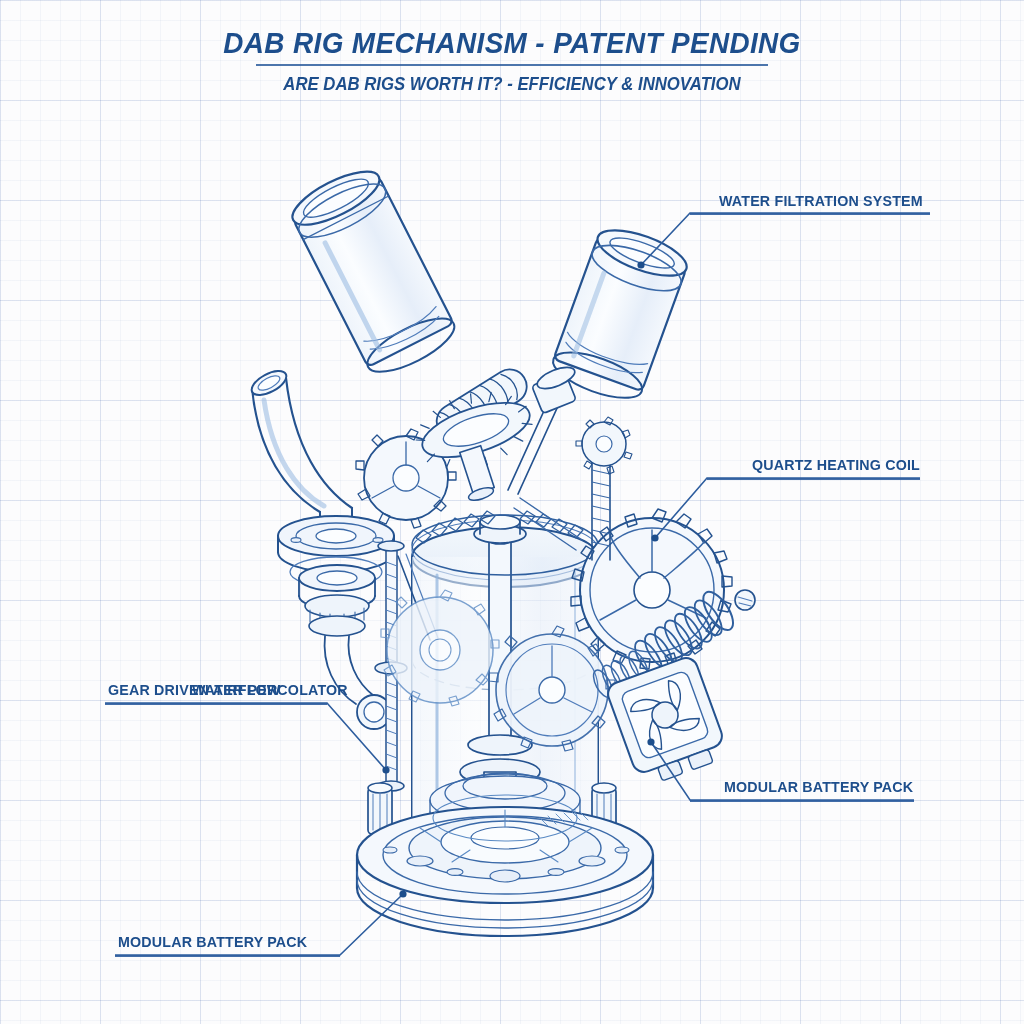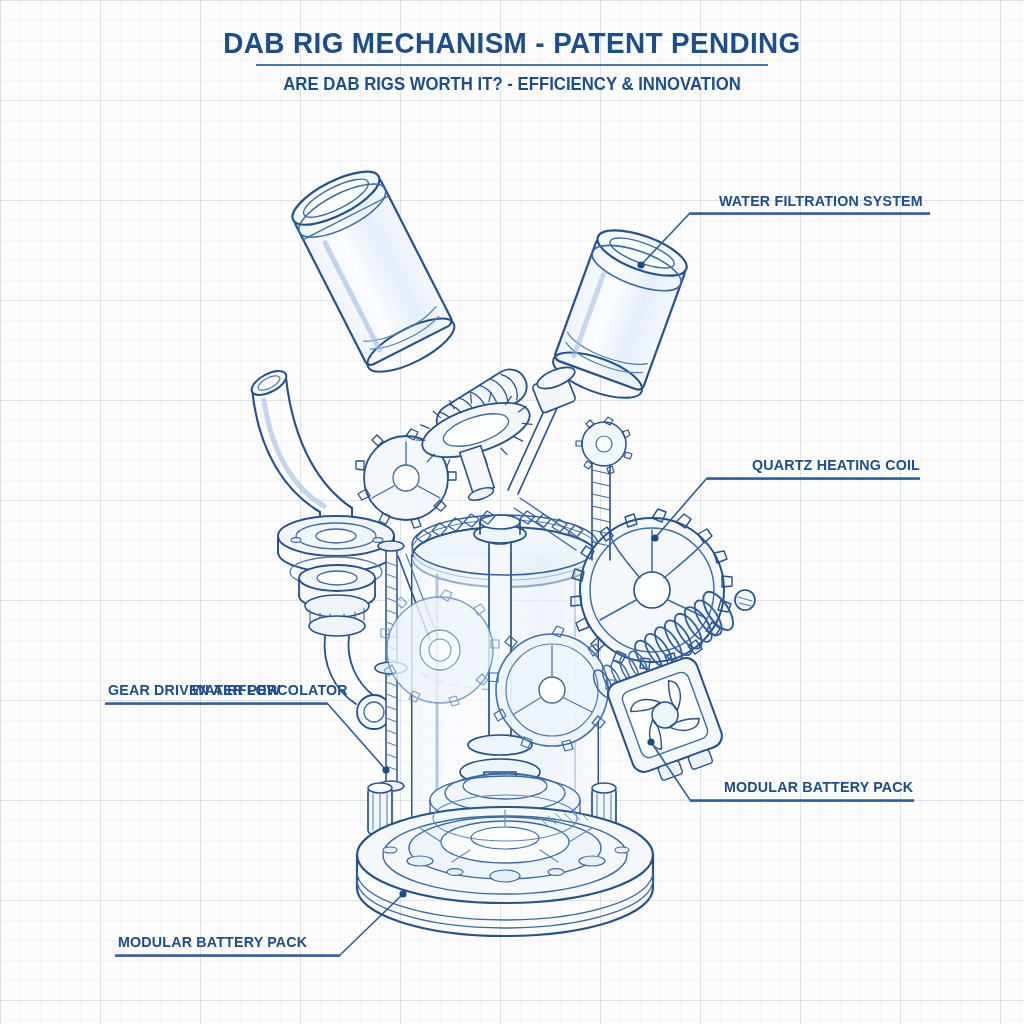--- a/index.html
+++ b/index.html
@@ -12,21 +12,21 @@
     position:relative;width:1024px;height:1024px;
     background-color:#fcfcfd;
     background-image:
       linear-gradient(to right, rgba(60,100,170,0.13) 1px, transparent 1px),
       linear-gradient(to bottom, rgba(60,100,170,0.13) 1px, transparent 1px),
       linear-gradient(to right, rgba(60,100,170,0.05) 1px, transparent 1px),
       linear-gradient(to bottom, rgba(60,100,170,0.05) 1px, transparent 1px);
     background-size:100px 100px,100px 100px,20px 20px,20px 20px;
   }
   
-  #titleblock{position:absolute;left:0;top:26px;width:1024px;text-align:center;}
+  #titleblock{position:absolute;left:0;top:26px;width:1024px;text-align:center;font-style:italic;}
   #main-title{
     font-size:30px;font-weight:bold;letter-spacing:.4px;
     color:#1d4e8c;transform:scaleX(.93);
     font-family:"Liberation Sans Narrow","Liberation Sans",sans-serif;
     white-space:nowrap;
   }
   #title-rule{width:512px;height:2px;background:#2d5d9e;margin:4px auto 0;opacity:.85;}
   #sub-title{
     margin-top:8px;font-size:18px;font-weight:bold;color:#1d4e8c;
     transform:scaleX(.93);white-space:nowrap;

